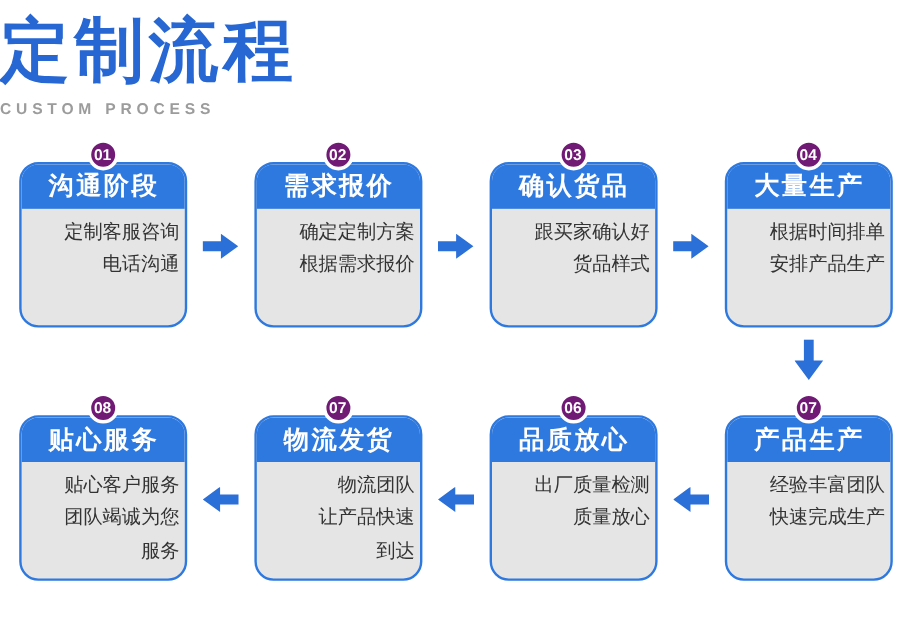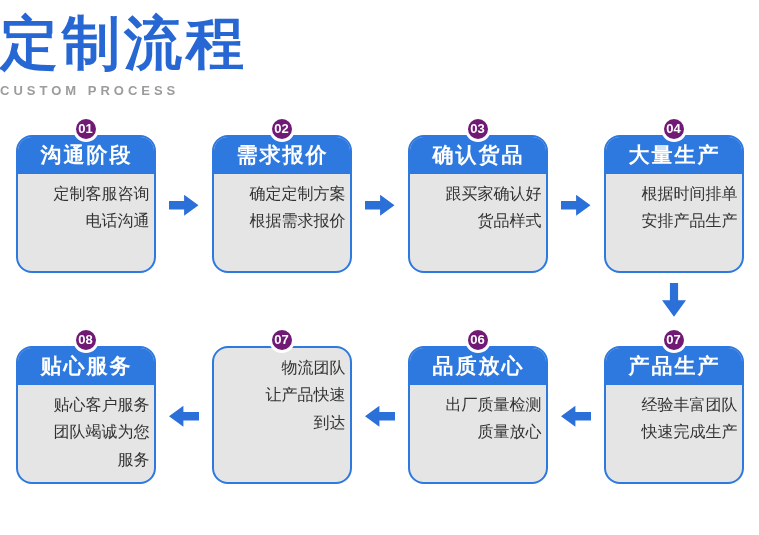--- a/index.html
+++ b/index.html
@@ -198,20 +198,21 @@
         </div>
       </div>
 
       <div class="gap">
         <div class="arrow-left"></div>
       </div>
 
       <div class="step">
         <div class="badge">07</div>
         <div class="card">
+          <div class="card-header">物流发货</div>
           <div class="card-body">物流团队
 让产品快速
 到达</div>
         </div>
       </div>
 
       <div class="gap">
         <div class="arrow-left"></div>
       </div>
 

